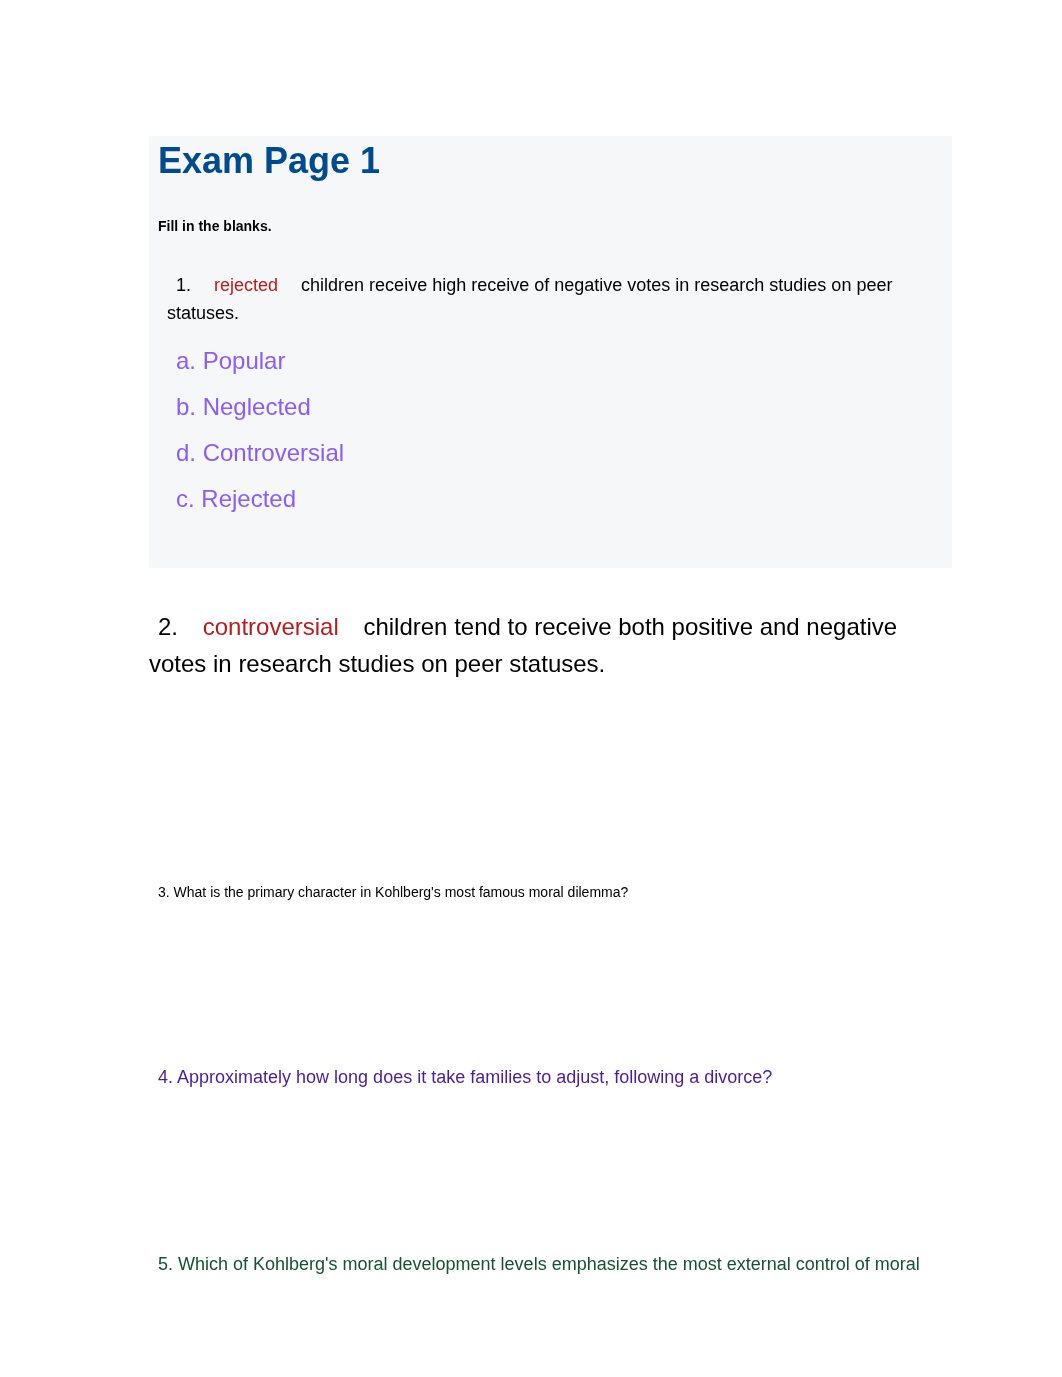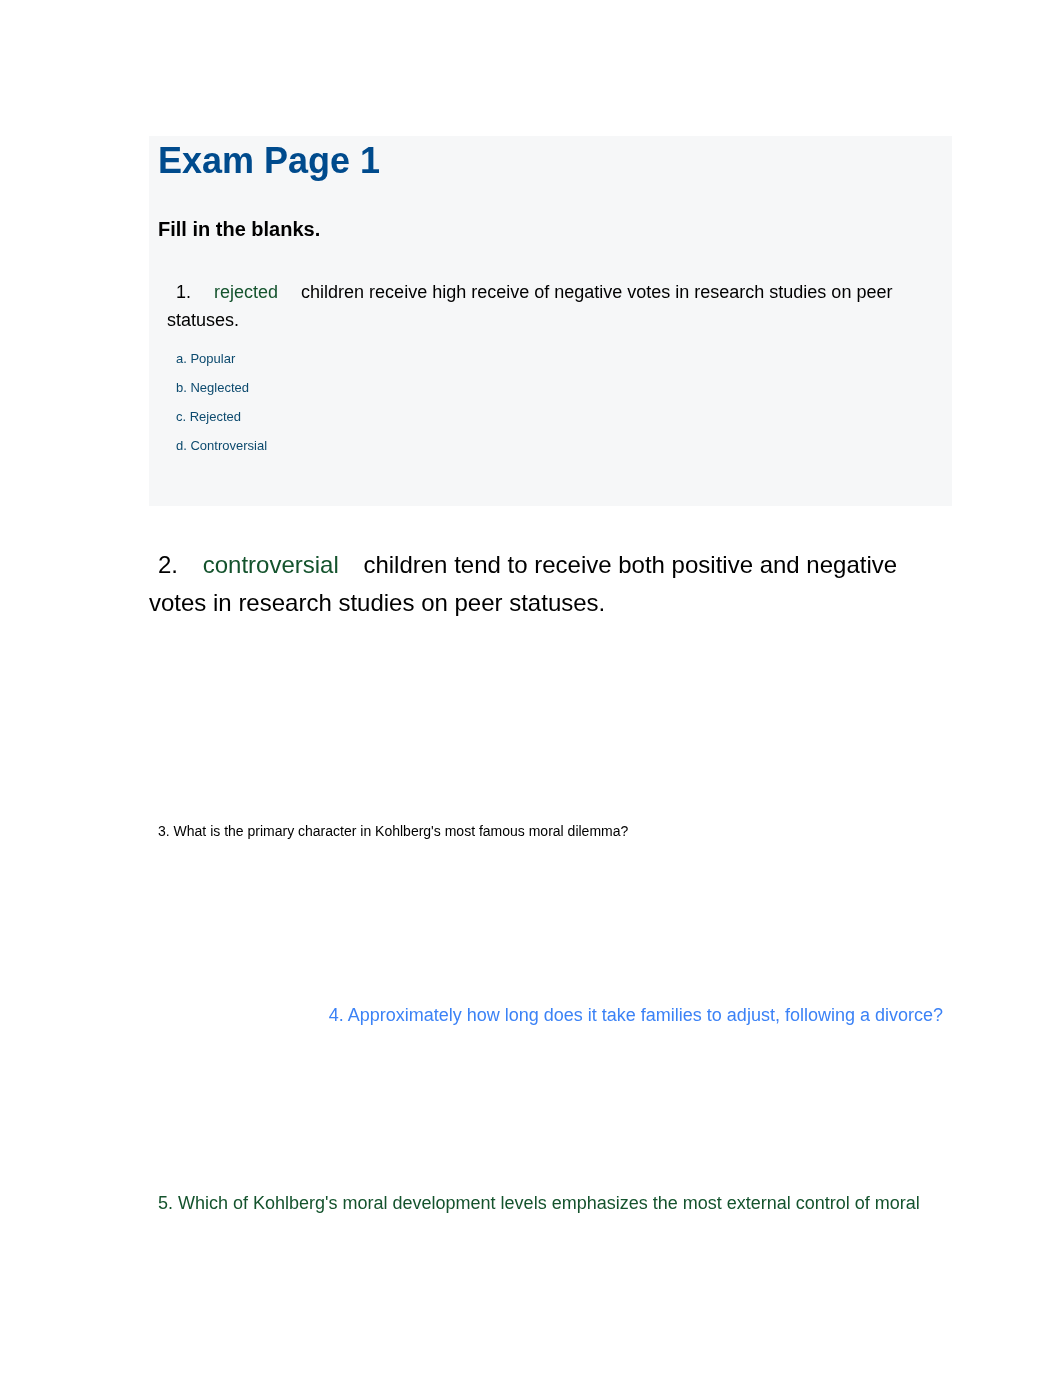--- a/index.html
+++ b/index.html
@@ -22,66 +22,65 @@
       padding: 0 0 14px 0;
     }
     .page-title {
       font-size: 36px;
       font-weight: bold;
       color: #004b8d;
       margin-bottom: 36px;
       padding-top: 4px;
     }
     .instruction {
-      font-size: 20px;
+      font-size: 14px;
       font-weight: bold;
       color: #000;
       margin-bottom: 38px;
     }
     .question {
       font-size: 18px;
       color: #000;
       line-height: 1.55;
       margin-bottom: 36px;
     }
     .question-text {
       margin-bottom: 14px;
     }
     .answer-link {
-      color: #14532d;
+      color: #b91c1c;
       text-decoration: none;
     }
     .options {
       margin-top: 12px;
     }
     .option {
-      font-size: 13px;
-      color: #0c4a6e;
+      font-size: 24px;
+      color: #8b5cf6;
       line-height: 1.55;
       margin-bottom: 2px;
     }
     .q2-block {
       font-size: 24px;
       color: #000;
       line-height: 1.55;
       margin-top: 40px;
       margin-bottom: 200px;
     }
     .q3-block {
       font-size: 14px;
       color: #000;
       line-height: 1.55;
       margin-bottom: 160px;
     }
     .q4-block {
       font-size: 18px;
-      color: #3b82f6;
+      color: #4c1d95;
       line-height: 1.55;
       margin-bottom: 160px;
-      text-align: right;
     }
     .q5-block {
       font-size: 18px;
       color: #14532d;
       line-height: 1.55;
     }
   </style>
 </head>
 <body>
 
@@ -91,22 +90,22 @@
     <p class="instruction">Fill in the blanks.</p>
 
     <div class="question">
       <div class="question-text">
         <span>1.</span>
         <a href="#" class="answer-link">rejected</a><span> children receive high receive of negative votes in research studies on peer statuses.</span>
       </div>
       <div class="options">
         <div class="option">a. Popular</div>
         <div class="option">b. Neglected</div>
+        <div class="option">d. Controversial</div>
         <div class="option">c. Rejected</div>
-        <div class="option">d. Controversial</div>
       </div>
     </div>
   </div>
 
   <div class="q2-block">
     <span>2.</span>
     <a href="#" class="answer-link">controversial</a><span> children tend to receive both positive and negative votes in research studies on peer statuses.</span>
   </div>
 
   <div class="q3-block">

